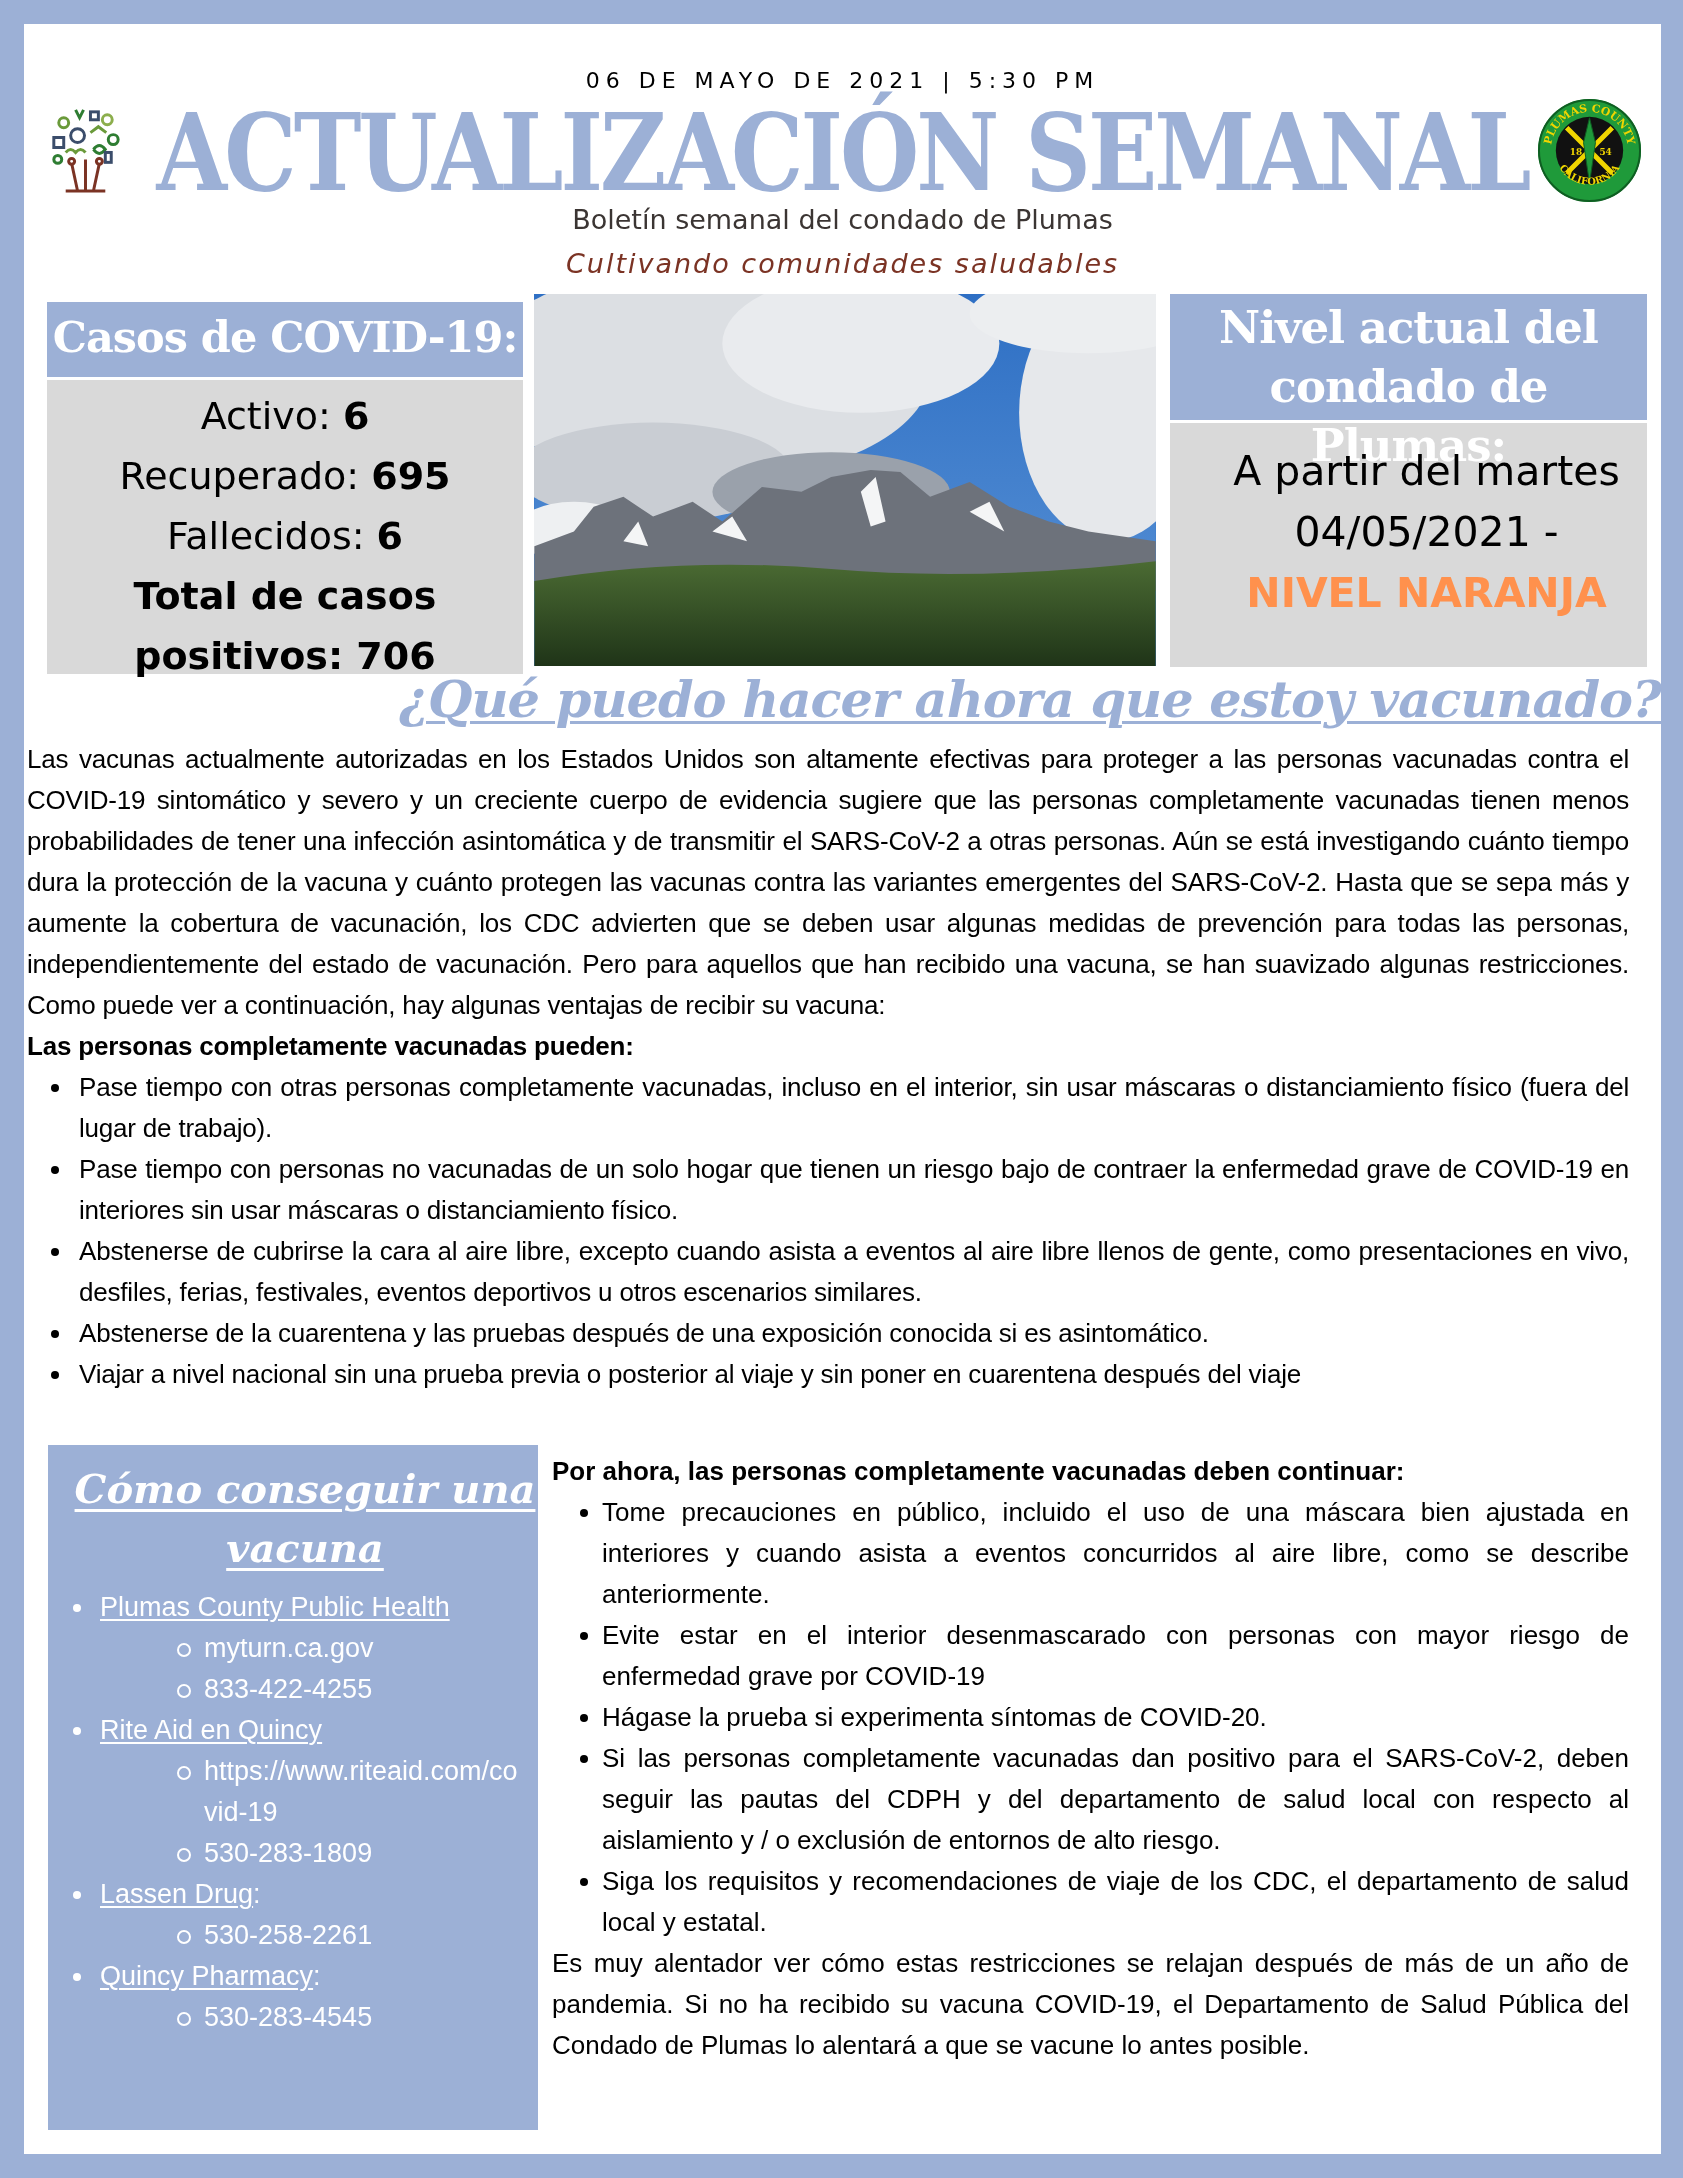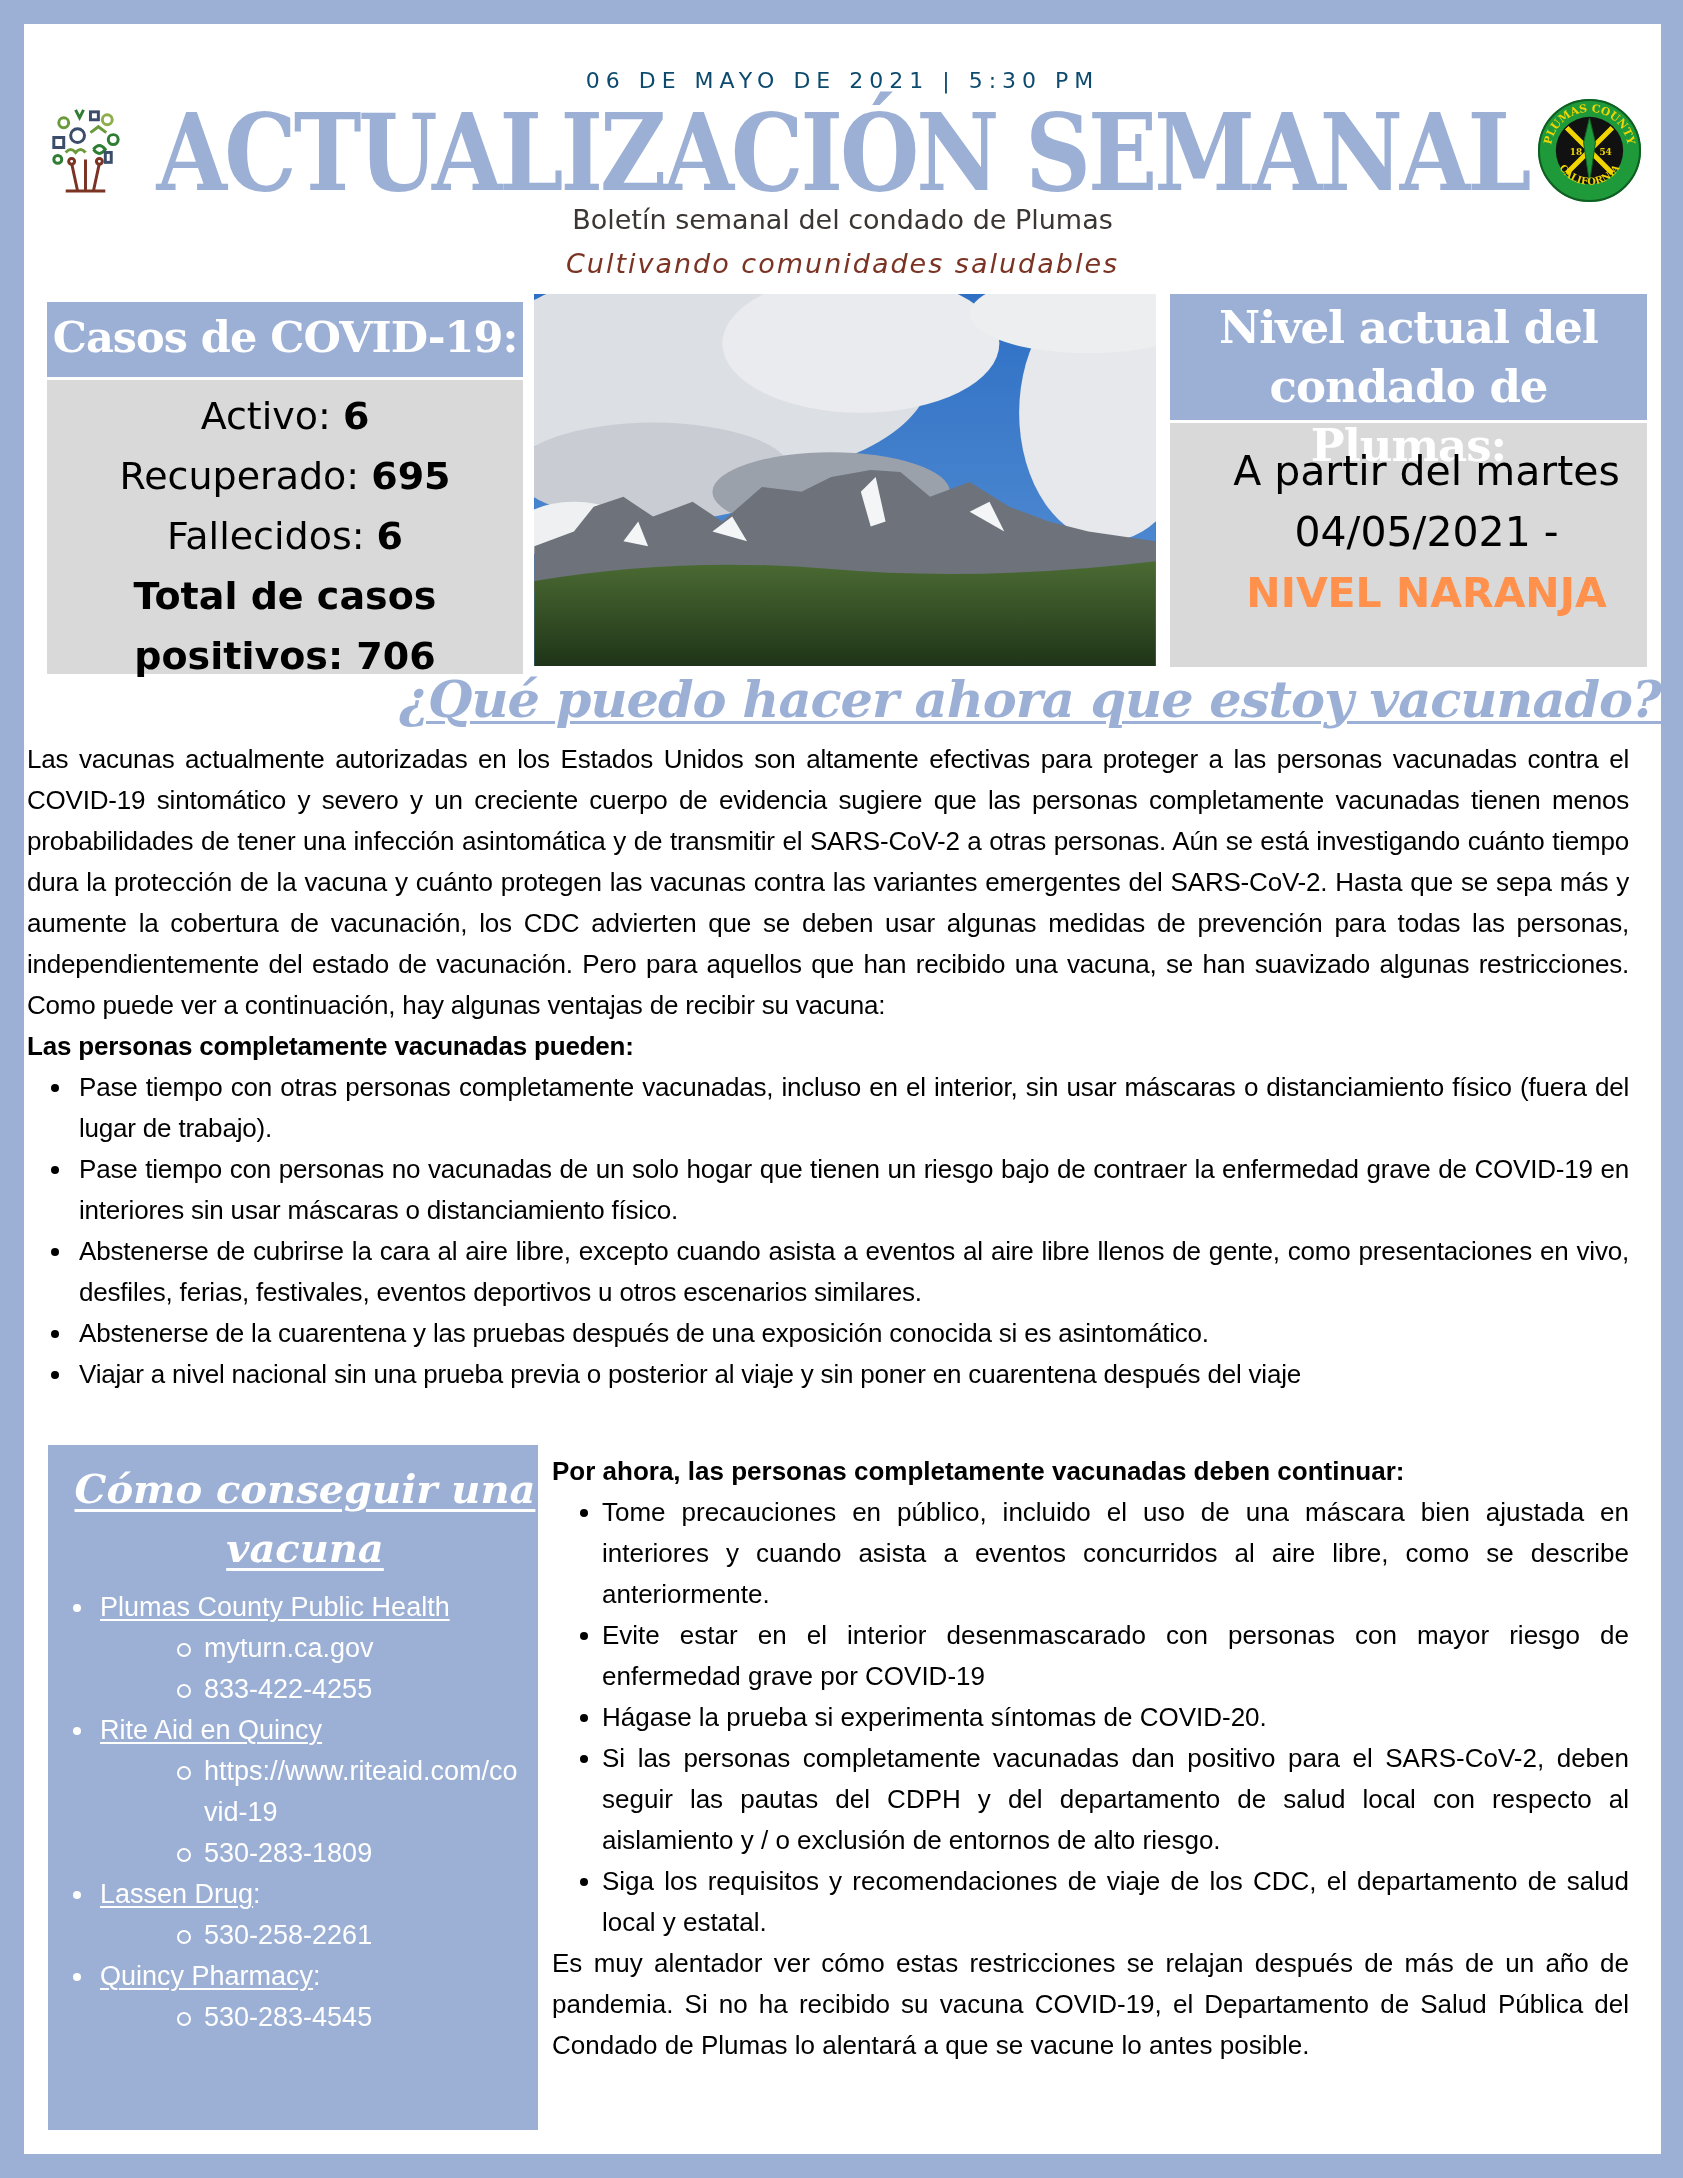--- a/index.html
+++ b/index.html
@@ -2,21 +2,21 @@
 <html><head>
 <meta charset="utf-8">
 <style>
   * { box-sizing: border-box; margin: 0; padding: 0; }
   html, body { width: 1683px; height: 2178px; background: #9cb0d6; overflow: hidden; }
   body { position: relative; font-family: "Liberation Sans", sans-serif; color: #000; }
   .page { position: absolute; left: 24px; top: 24px; width: 1637px; height: 2130px; background: #ffffff; }
   .abs { position: absolute; }
 
   
-  .date-line { left: 0; width: 1637px; top: 44px; text-align: center; font-family: "DejaVu Sans", sans-serif; font-size: 22px; letter-spacing: 6px; color: #0c4a6e; }
+  .date-line { left: 0; width: 1637px; top: 44px; text-align: center; font-family: "DejaVu Sans", sans-serif; font-size: 22px; letter-spacing: 6px; color: #000000; }
   .title { left: 0; width: 1637px; top: 75px; text-align: center; font-family: "DejaVu Serif", serif; font-weight: bold; font-size: 91px; color: #9cb0d6; letter-spacing: -3px; transform: scaleY(1.18); transform-origin: top center; line-height: 1; }
   .subtitle { left: 0; width: 1637px; top: 180px; text-align: center; font-family: "DejaVu Sans", sans-serif; font-size: 27px; color: #3b3533; }
   .tagline { left: 0; width: 1637px; top: 224px; text-align: center; font-family: "DejaVu Sans", sans-serif; font-style: italic; font-size: 27px; color: #7b3324; letter-spacing: 2px; }
 
   .logo-left { left: 12px; top: 74px; width: 99px; height: 99px; }
   .seal { left: 1513px; top: 74px; width: 105px; height: 105px; }
 
   
   .cases { left: 23px; top: 278px; width: 476px; height: 372px; }
   .cases-head { height: 75px; background: #9cb0d6; color: #fff; font-family: "DejaVu Serif", serif; font-weight: bold; font-size: 43px; text-align: center; line-height: 71px; letter-spacing: -1px; }

